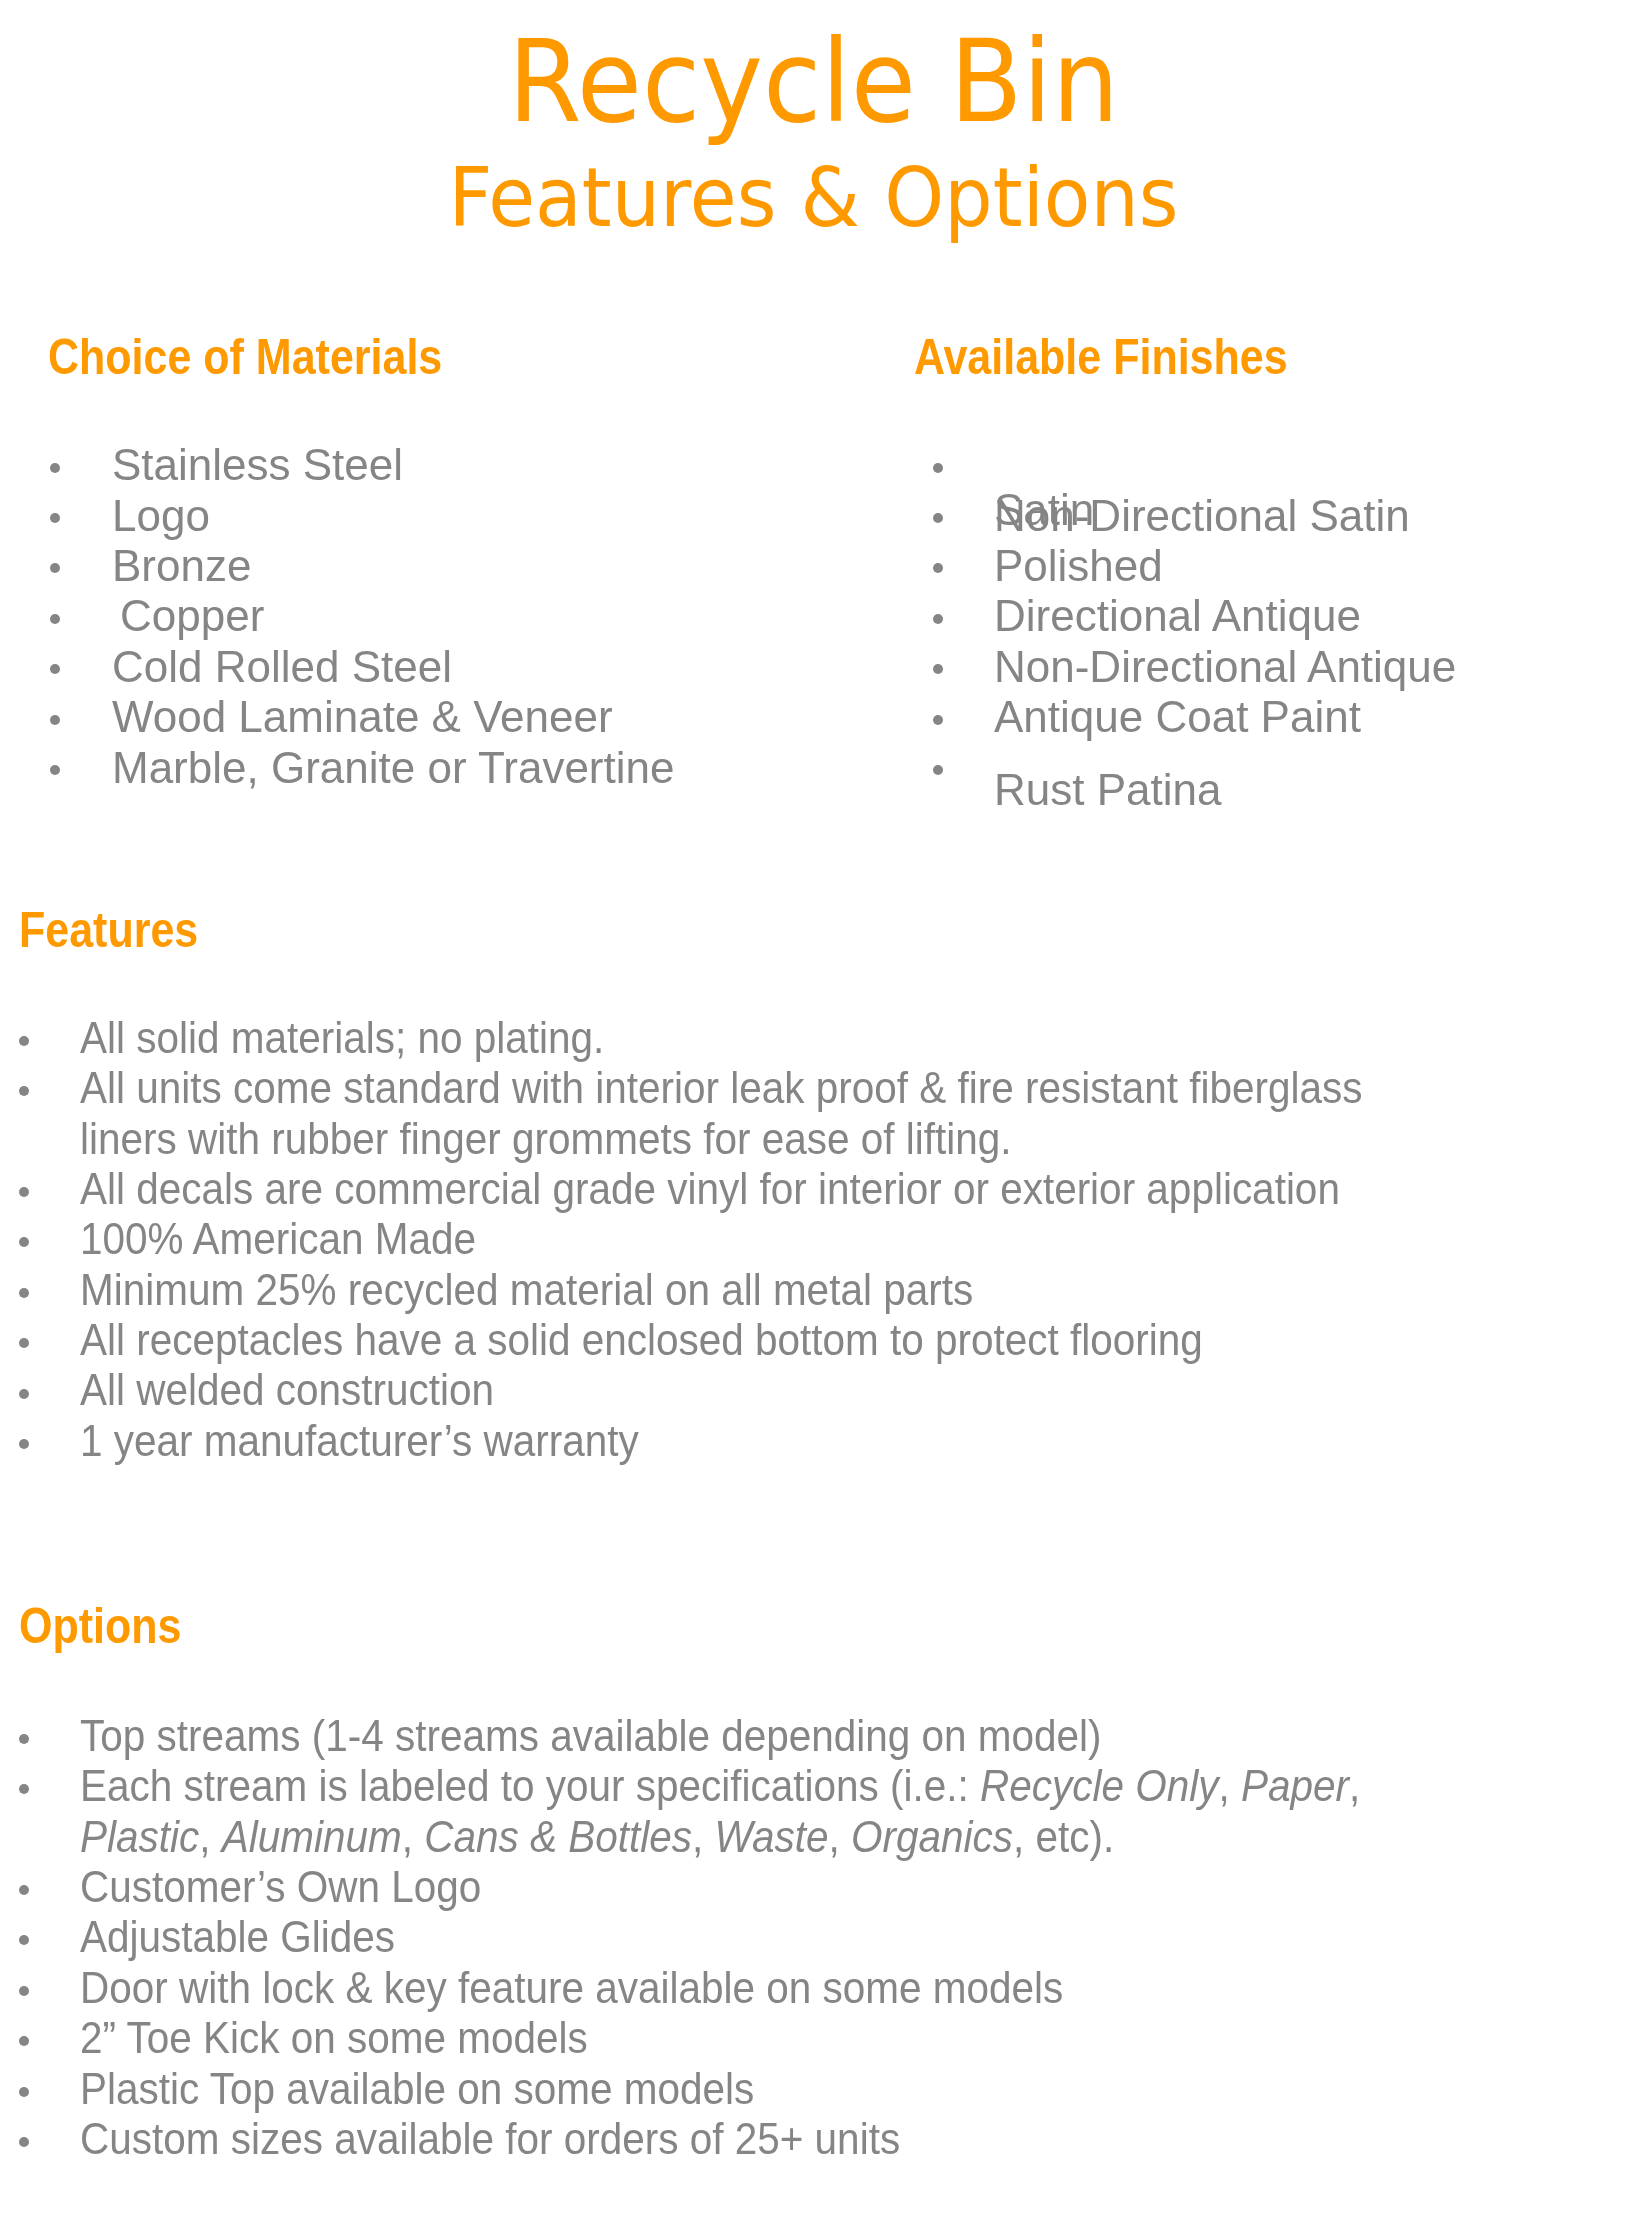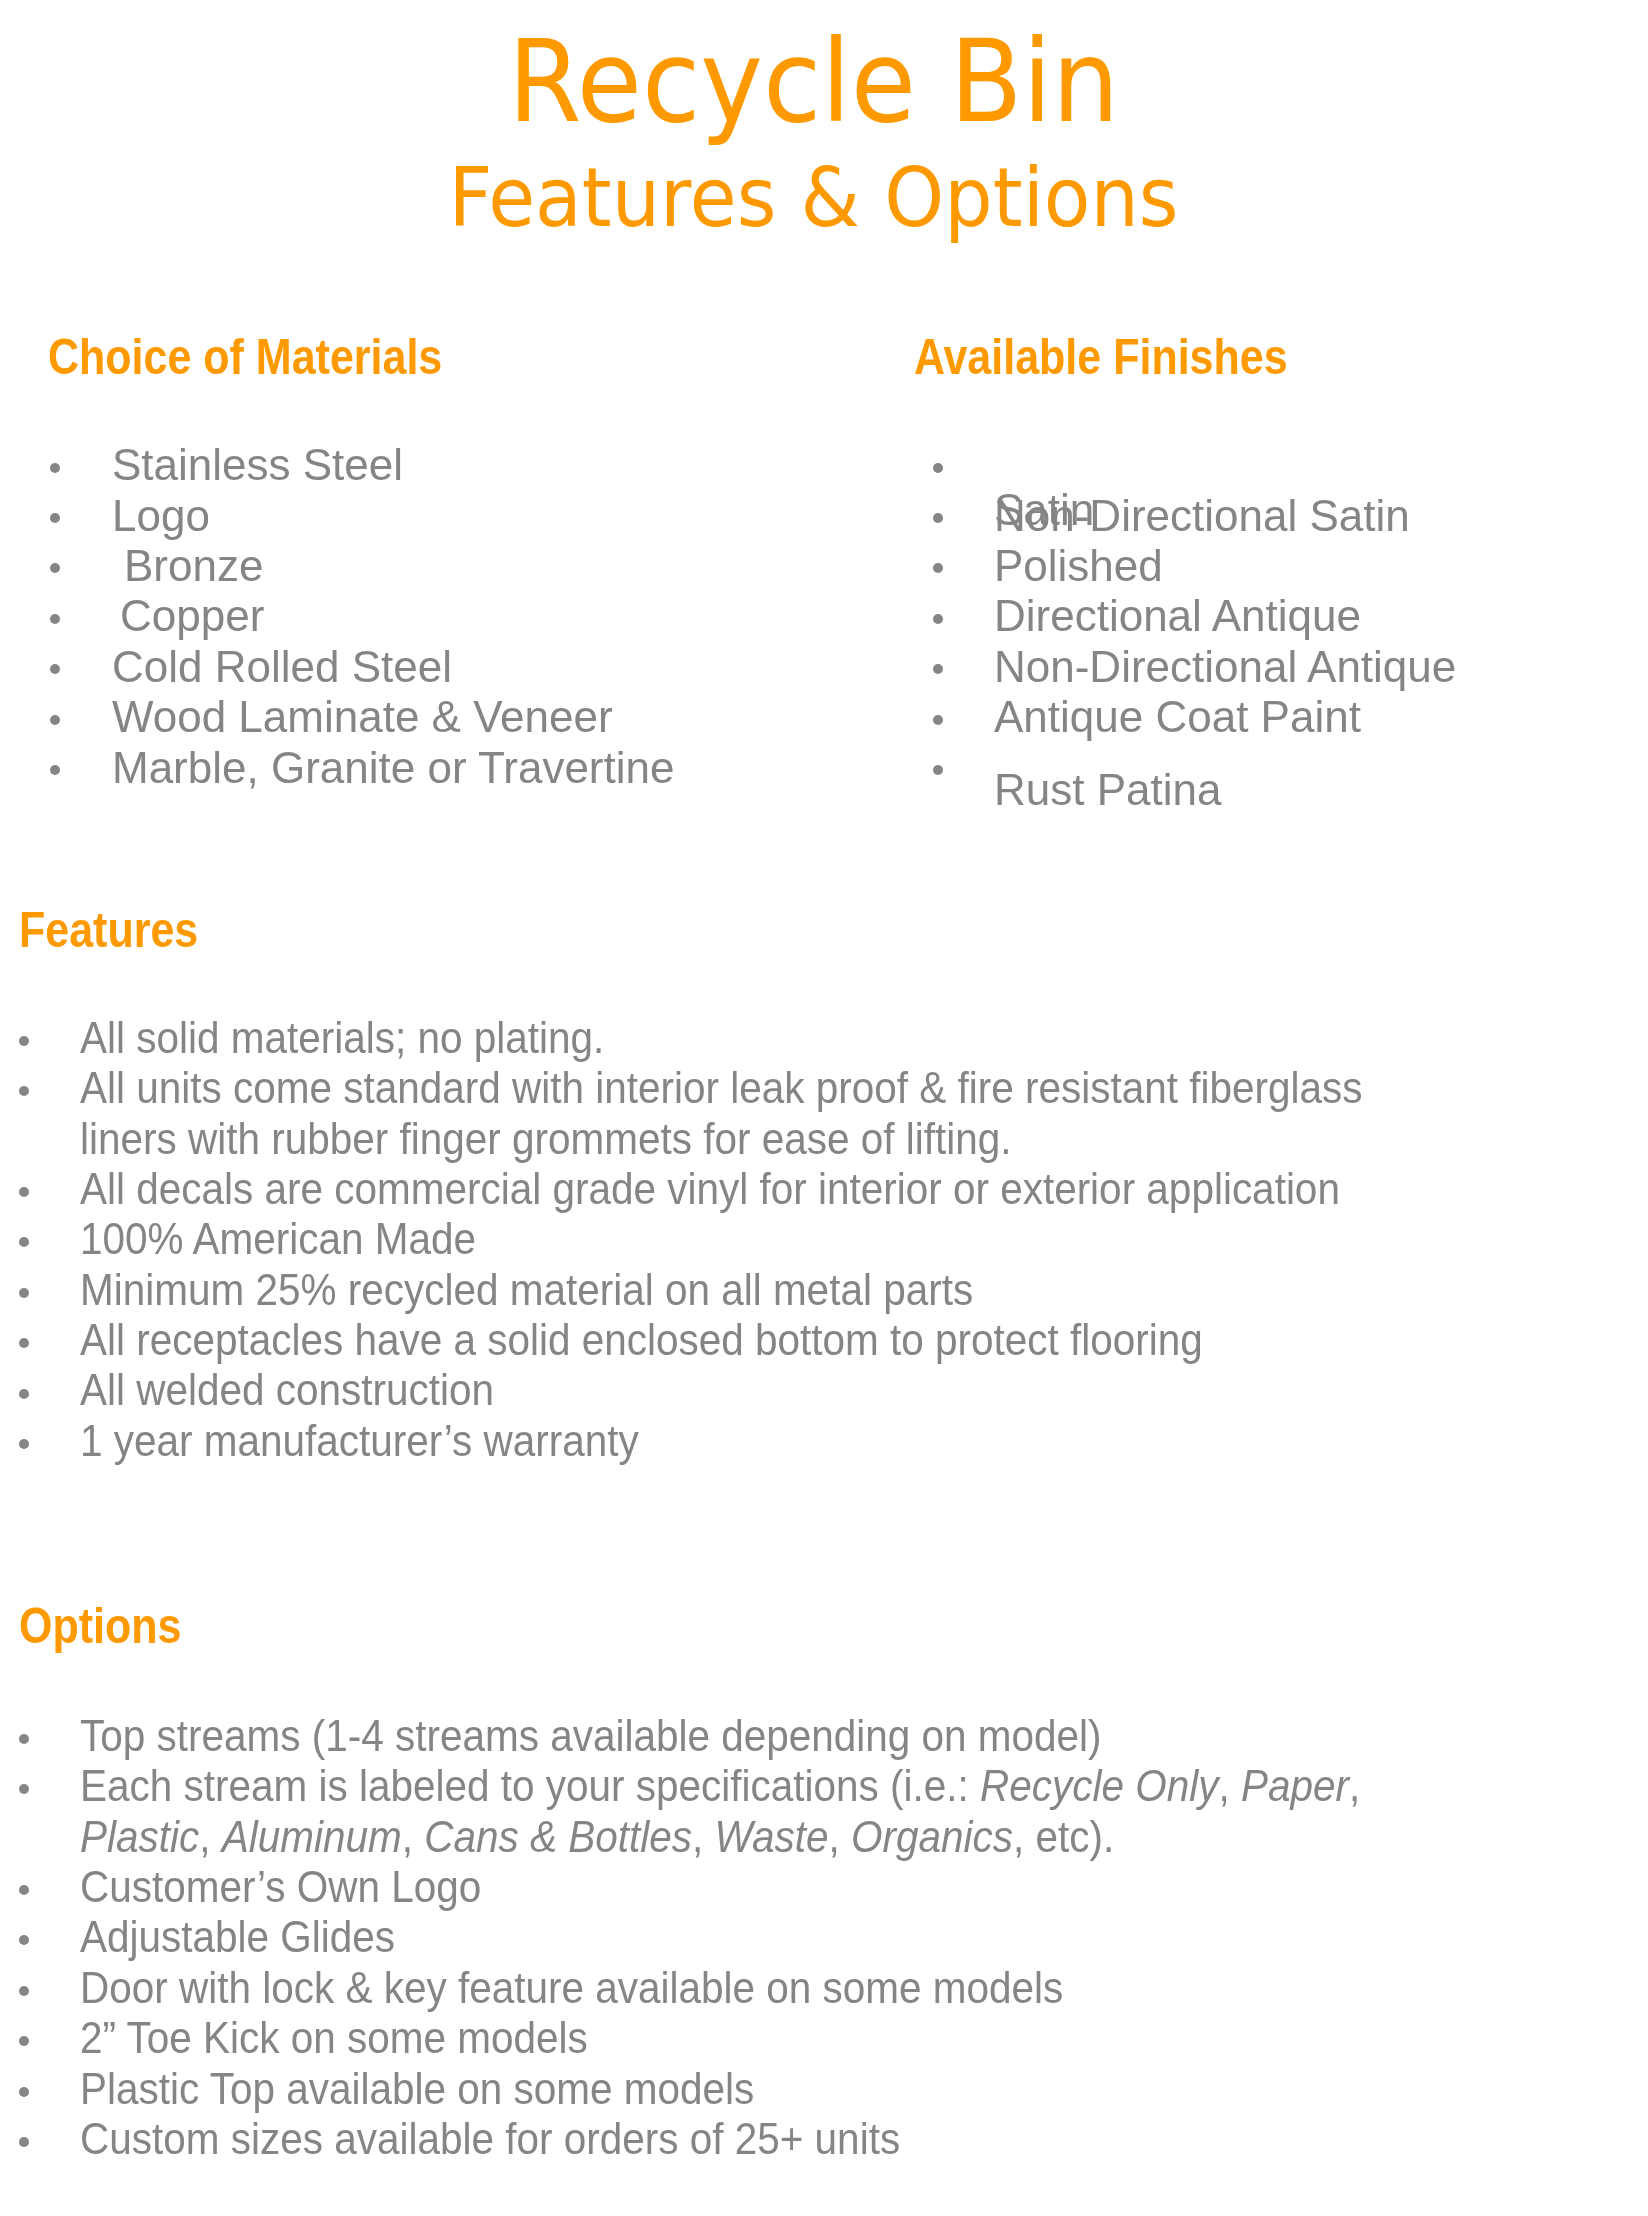--- a/index.html
+++ b/index.html
@@ -39,21 +39,21 @@
 <div class="abs subtitle orange">Features &amp; Options</div>
 
 <div>
   <div class="abs heading orange" style="left:48px; top:332px; transform:scaleX(0.86);">Choice of Materials</div>
   <div>
     <div class="abs bullet" style="left:50px; top:463px;"></div>
     <div class="abs item gray" style="left:112px; top:440px;">Stainless Steel</div>
     <div class="abs bullet" style="left:50px; top:513px;"></div>
     <div class="abs item gray" style="left:112px; top:491px;">Logo</div>
     <div class="abs bullet" style="left:50px; top:563px;"></div>
-    <div class="abs item gray" style="left:124px; top:541px;">Bronze</div>
+    <div class="abs item gray" style="left:112px; top:541px;">Bronze</div>
     <div class="abs bullet" style="left:50px; top:614px;"></div>
     <div class="abs item gray" style="left:112px; top:591px;margin-left:8px;">Copper</div>
     <div class="abs bullet" style="left:50px; top:664px;"></div>
     <div class="abs item gray" style="left:112px; top:642px;">Cold Rolled Steel</div>
     <div class="abs bullet" style="left:50px; top:715px;"></div>
     <div class="abs item gray" style="left:112px; top:692px;">Wood Laminate &amp; Veneer</div>
     <div class="abs bullet" style="left:50px; top:765px;"></div>
     <div class="abs item gray" style="left:112px; top:743px;">Marble, Granite or Travertine</div>
   </div>
 </div>

